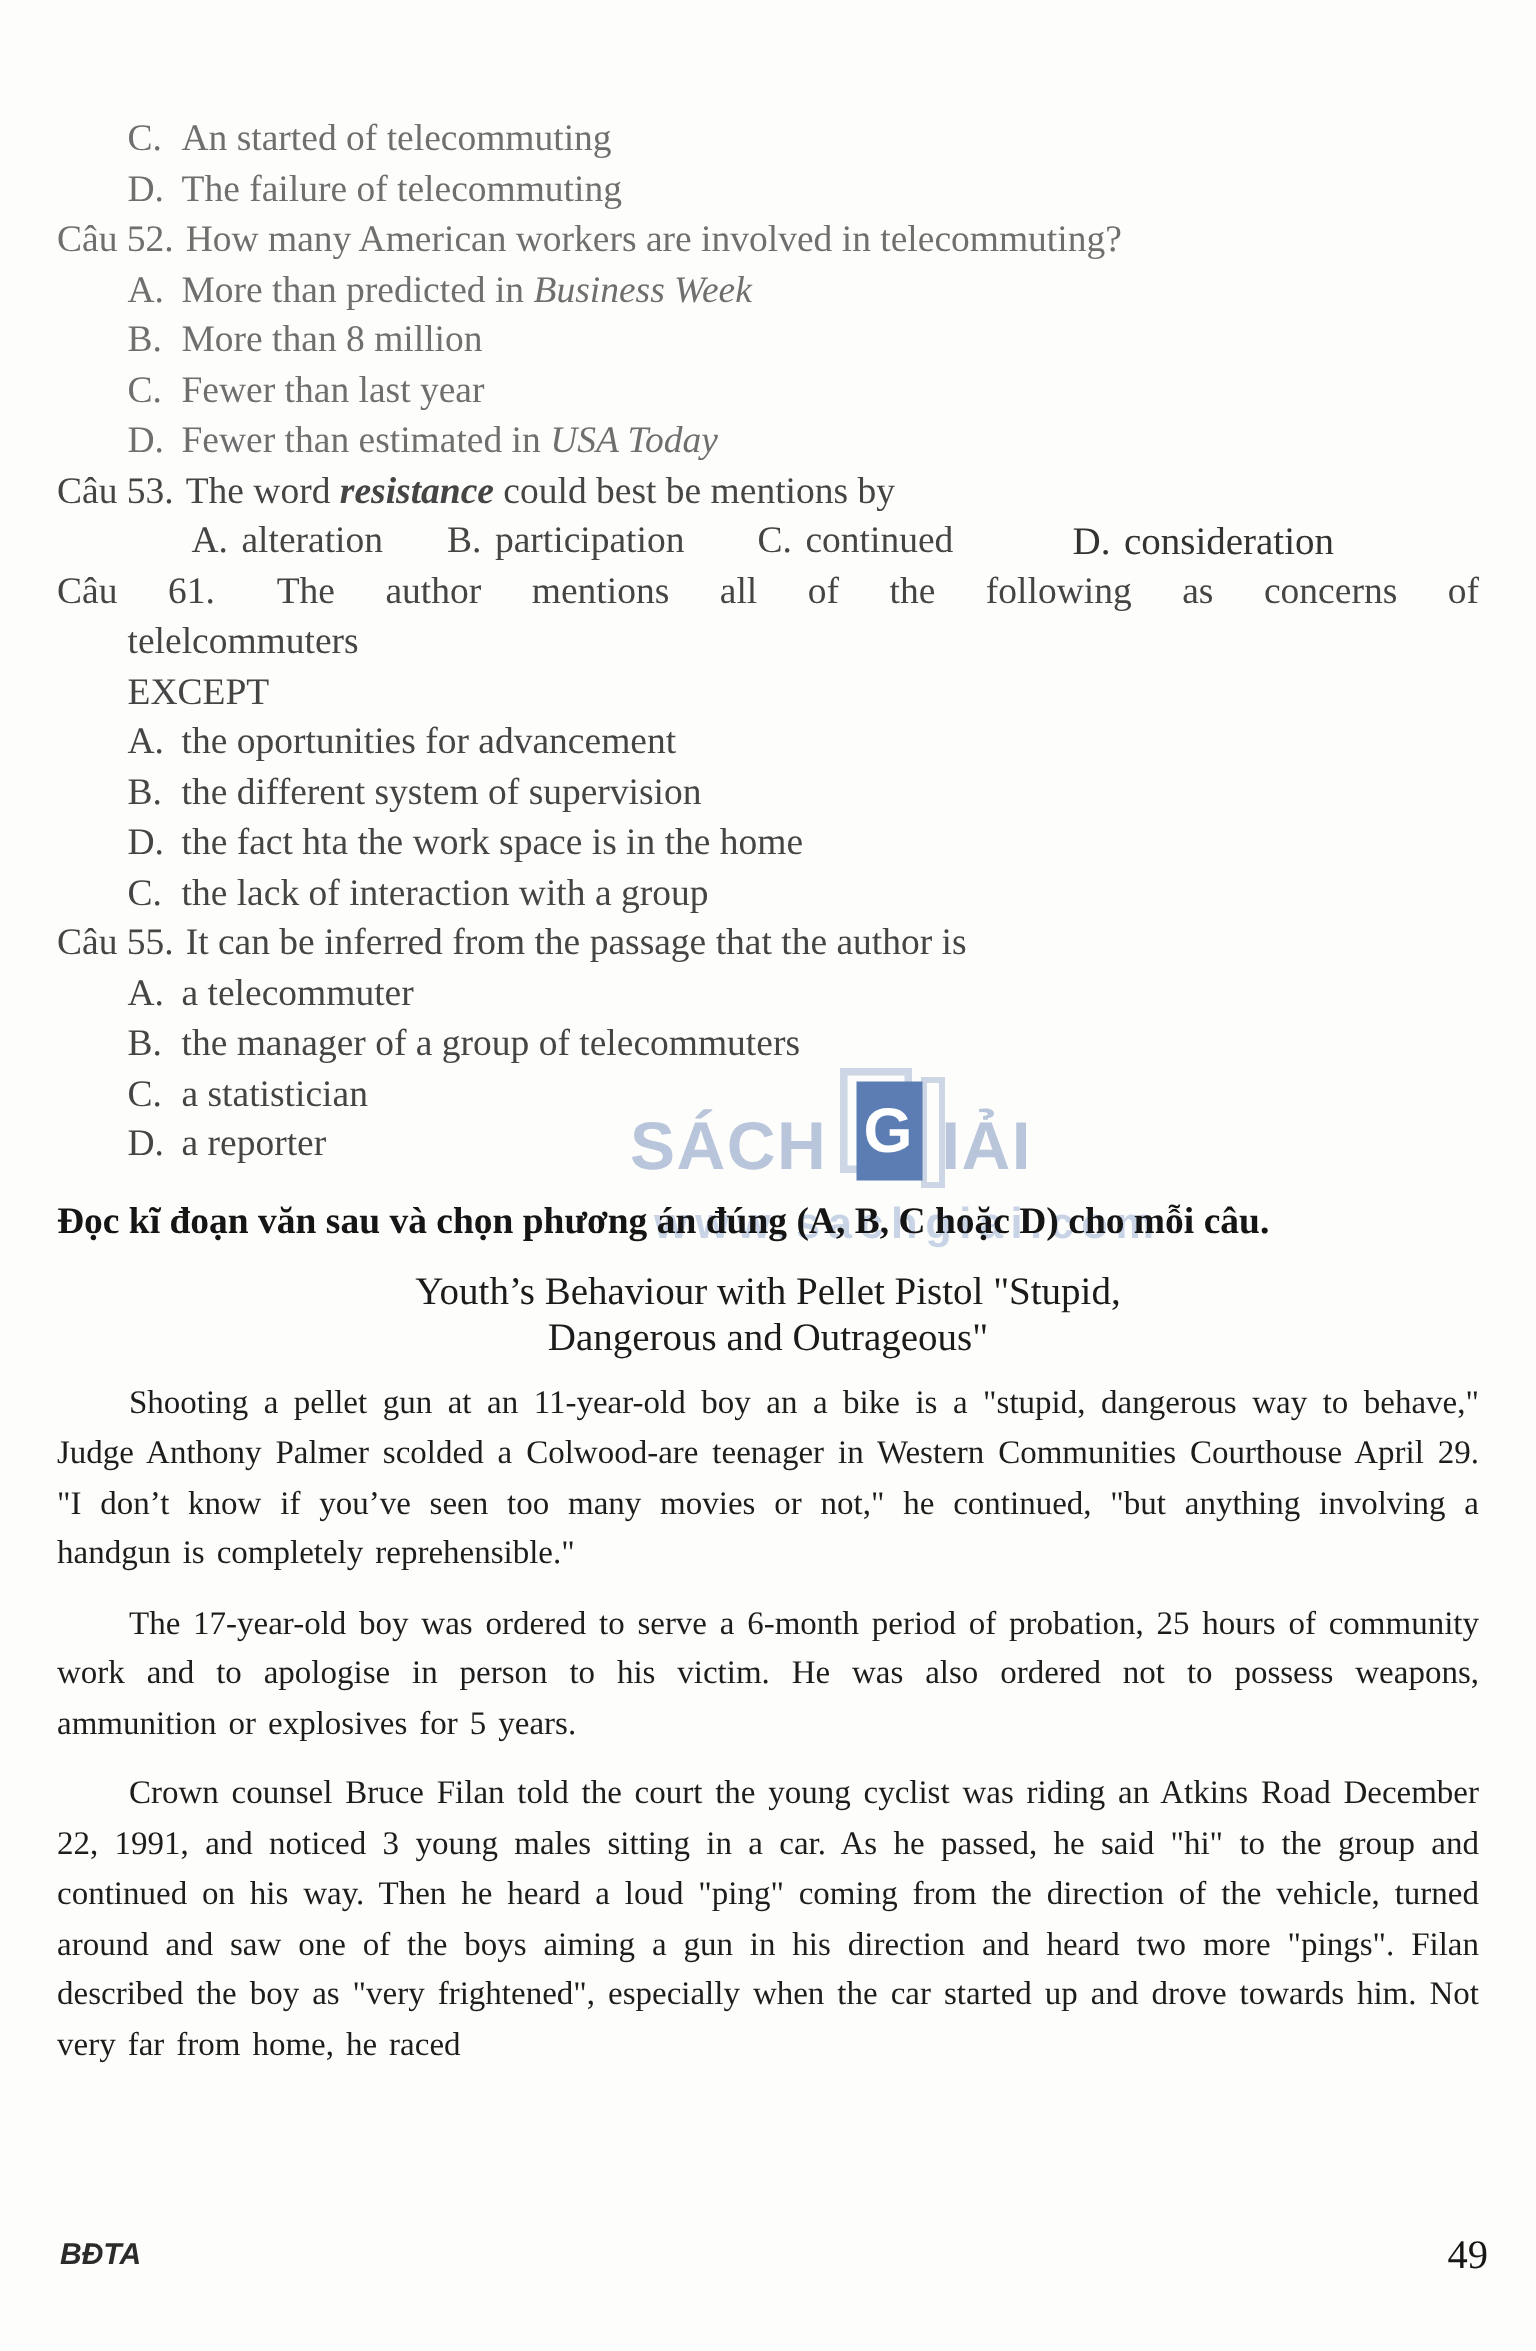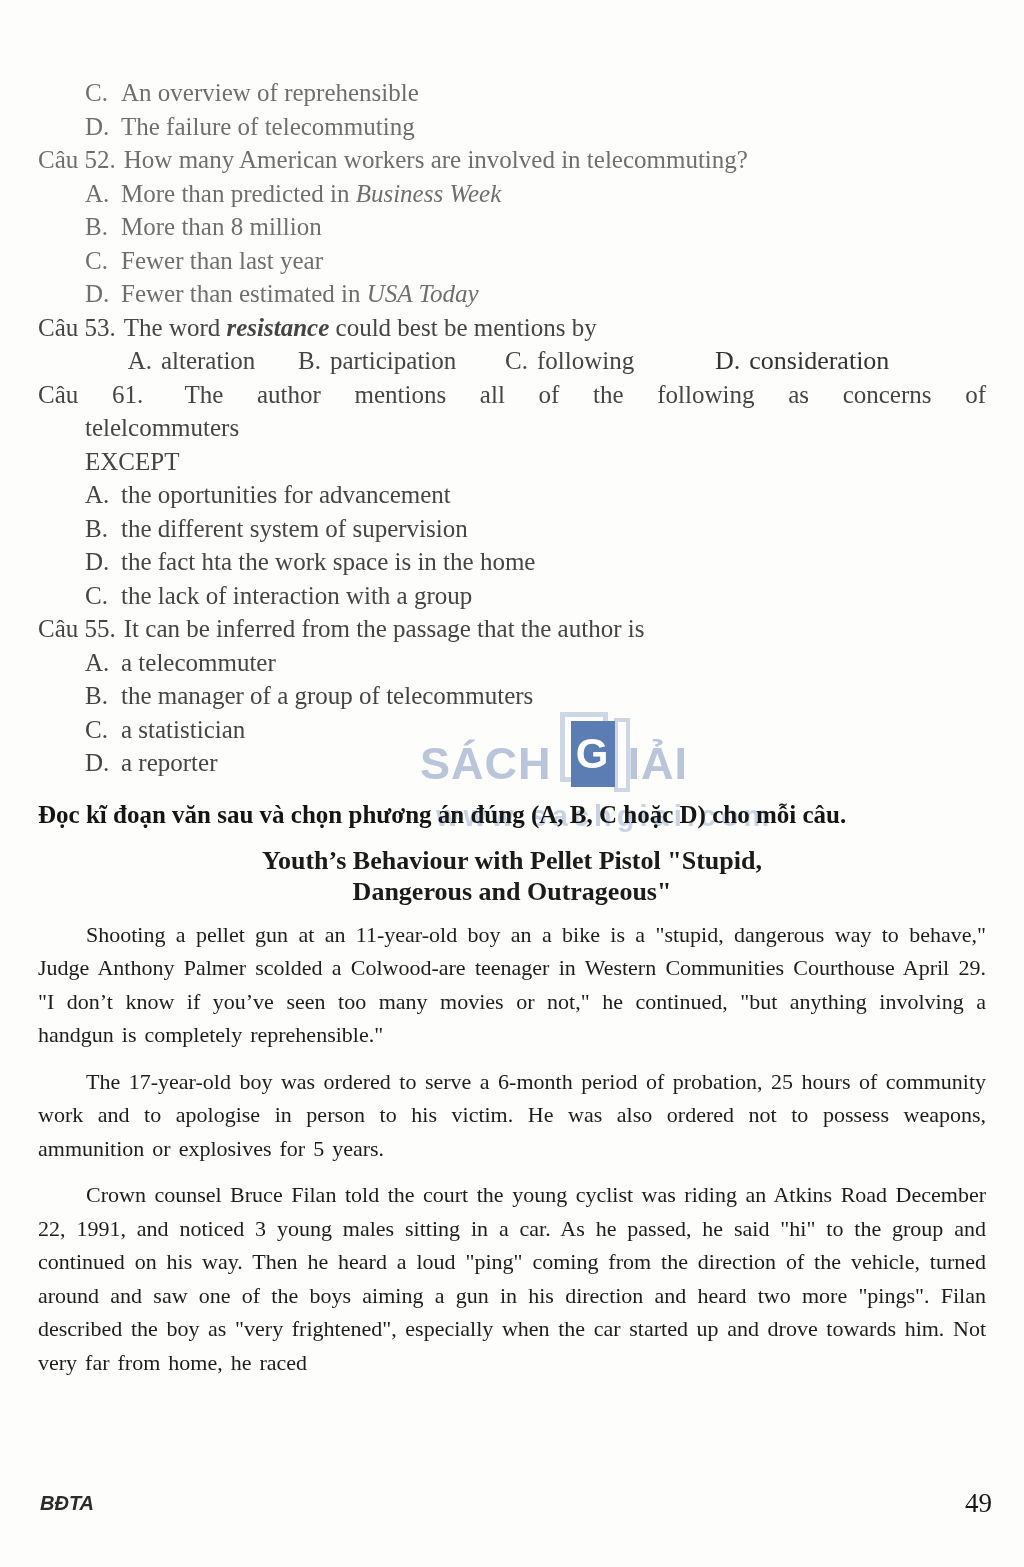--- a/index.html
+++ b/index.html
@@ -37,21 +37,21 @@
   .opt-row .opt-label { min-width:0; margin-right:9px; }
   .cont-line { padding-left:47px; }
   
   .instruction {
     margin-top:18px;
     font-size:25px; font-weight:bold; color:#151515;
     line-height:33px;
   }
   .ptitle {
     margin-top:14px;
-    text-align:center; font-weight:bold;
+    text-align:center; font-weight:normal;
     font-size:26px; line-height:31px; color:#1b1b1b;
   }
   .para {
     margin:0; margin-top:13px;
     font-size:22px; line-height:33.5px;
     text-align:justify; text-indent:48px;
     color:#1d1d1d; word-spacing:2.5px;
   }
   .para:first-of-type { margin-top:11px; }
   
@@ -113,21 +113,21 @@
       <span class="wm-front">G</span>
     </span>
     <span class="wm-text">IẢI</span>
   </div>
   <div class="wm-url">www.sachgiai.com</div>
 
   <div class="content">
 
     <div class="qblock">
       <div class="qline faded opt">
-        <span class="opt-label">C.</span><span>An overview of reprehensible</span>
+        <span class="opt-label">C.</span><span>An started of telecommuting</span>
       </div>
       <div class="qline faded opt">
         <span class="opt-label">D.</span><span>The failure of telecommuting</span>
       </div>
     </div>
 
     <div class="qblock">
       <div class="qline faded">
         <span class="qnum">Câu 52.</span><span>How many American workers are involved in telecommuting?</span>
       </div>
@@ -145,21 +145,21 @@
       </div>
     </div>
 
     <div class="qblock">
       <div class="qline mid">
         <span class="qnum">Câu 53.</span><span>The word </span><span class="bold-ital">resistance</span><span> could best be mentions by</span>
       </div>
       <div class="qline mid opt-row">
         <span class="c53-1"><span class="opt-label">A.</span><span>alteration</span></span>
         <span class="c53-2"><span class="opt-label">B.</span><span>participation</span></span>
-        <span class="c53-3"><span class="opt-label">C.</span><span>following</span></span>
+        <span class="c53-3"><span class="opt-label">C.</span><span>continued</span></span>
         <span class="c53-4"><span class="opt-label">D.</span><span>consideration</span></span>
       </div>
     </div>
 
     <div class="qblock">
       <div class="qline mid justify-line">
         <span class="qnum">Câu 61.</span> <span>The author mentions all of the following as concerns of</span>
       </div>
       <div class="qline mid cont-line">telelcommuters</div>
       <div class="qline mid cont-line">EXCEPT</div>

